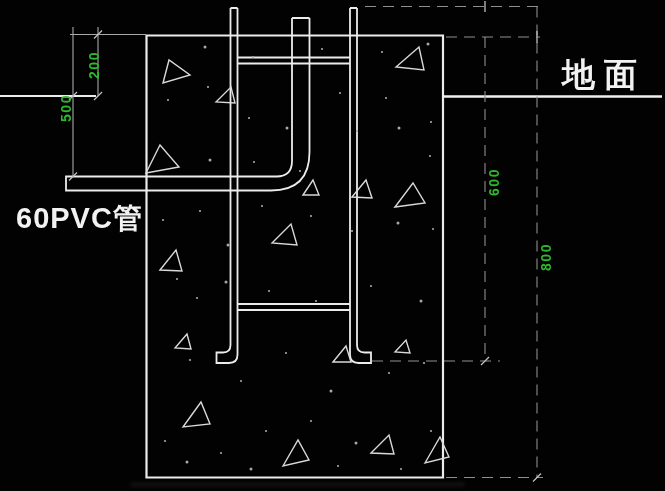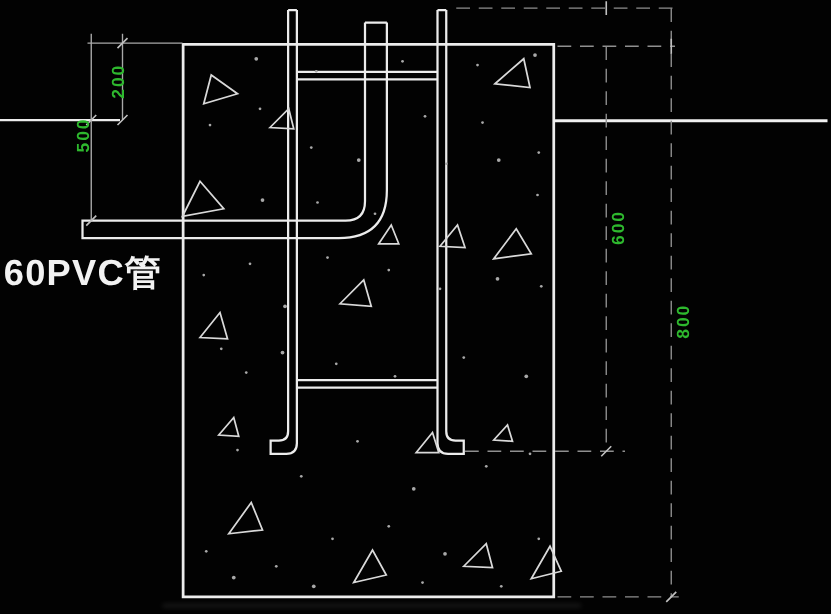--- a/index.html
+++ b/index.html
@@ -143,22 +143,23 @@
         <circle cx="266" cy="431" r="1.1" class="speck"></circle>
         <circle cx="311" cy="421" r="1.1" class="speck"></circle>
         <circle cx="356" cy="443" r="1.5" class="speck"></circle>
         <circle cx="338" cy="466" r="1.1" class="speck"></circle>
         <circle cx="401" cy="469" r="1.1" class="speck"></circle>
         <circle cx="431" cy="431" r="1.1" class="speck"></circle>
         <circle cx="251" cy="469" r="1.5" class="speck"></circle>
       </g>
   </svg>
 
+  <div class="label label-ground" style="left:562px;top:53px;">地面</div>
 
-  <div class="label label-pipe" style="left:3px;top:199px;">60PVC管</div>
+  <div class="label label-pipe" style="left:16px;top:199px;">60PVC管</div>
 
   <div class="dimtext" style="left:94px;top:65px;">200</div>
 
   <div class="dimtext" style="left:66px;top:108px;">500</div>
 
   <div class="dimtext" style="left:494px;top:182px;">600</div>
 
   <div class="dimtext" style="left:546px;top:257px;">800</div>
 
   <div id="reflection"></div>

